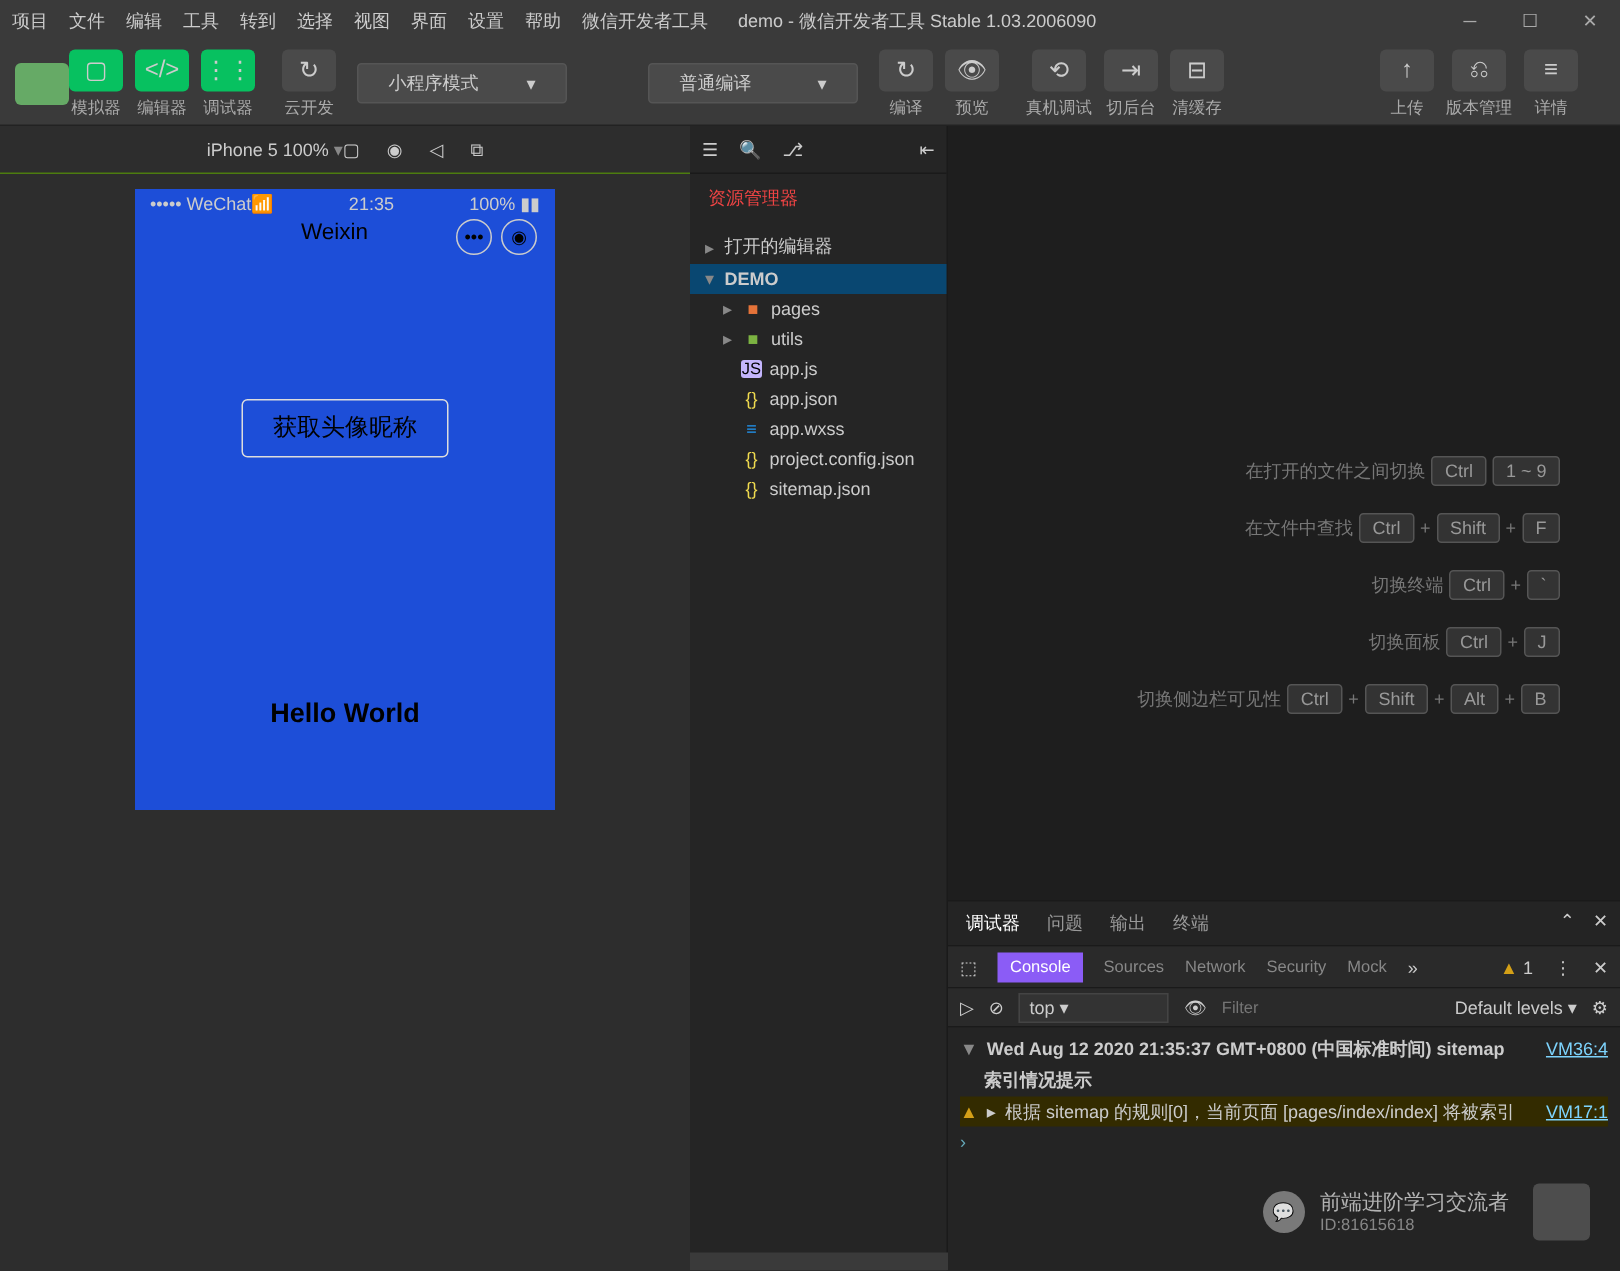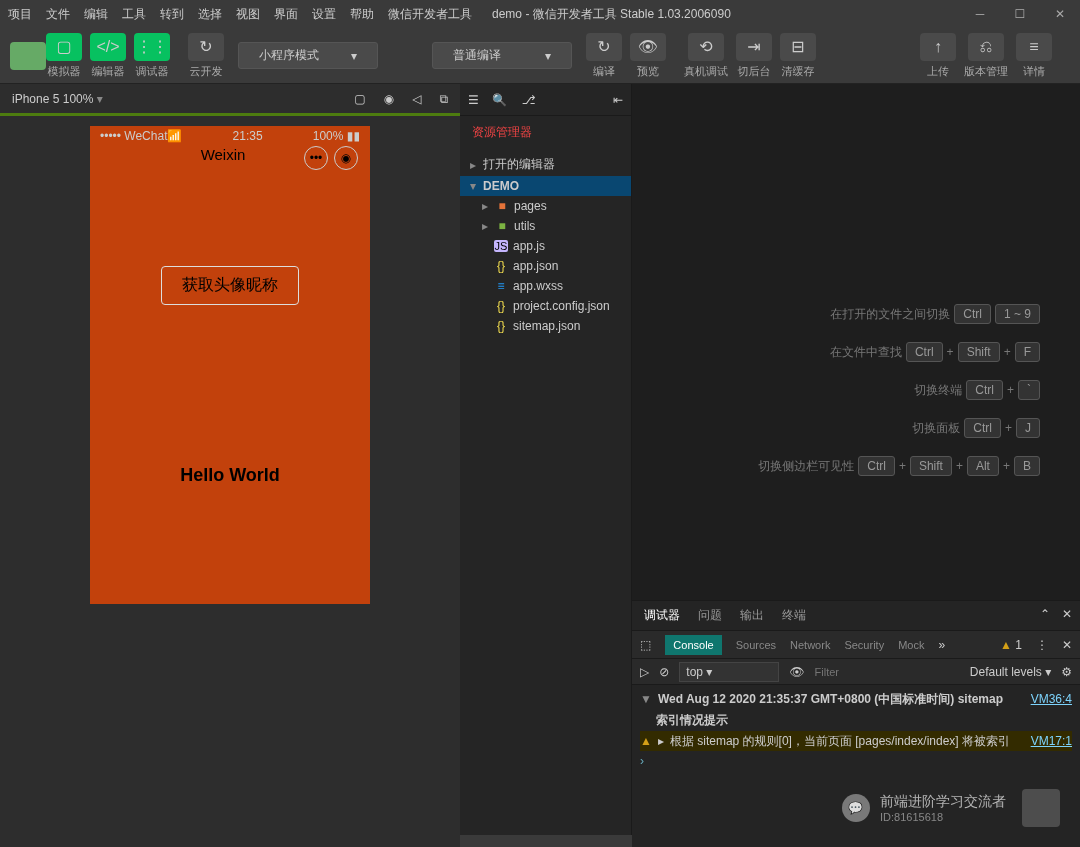--- a/index.html
+++ b/index.html
@@ -13,25 +13,25 @@
 .toolbar{height:56px;background:#3a3a3a;display:flex;align-items:center;padding:6px 10px;border-bottom:1px solid #222}
 .tool-group{display:flex;gap:8px;margin-right:18px}
 .tool-btn{display:flex;flex-direction:column;align-items:center;gap:3px;cursor:pointer;min-width:36px}
 .tool-icon{width:36px;height:28px;border-radius:4px;display:flex;align-items:center;justify-content:center;font-size:16px}
 .tool-icon.green{background:#07c160}
 .tool-icon.dark{background:#4a4a4a}
 .tool-label{font-size:11px;color:#aaa}
 .dropdown{background:#4a4a4a;border:1px solid #555;border-radius:3px;padding:4px 20px;min-width:140px;display:flex;justify-content:space-between;align-items:center;cursor:pointer}
 .main-area{display:flex;height:calc(100% - 84px)}
 .simulator-panel{width:460px;background:#2d2d2d;display:flex;flex-direction:column}
-.sim-header{height:32px;display:flex;align-items:center;justify-content:space-between;padding:0 12px;border-bottom:3px solid #4d7c0f}
+.sim-header{height:32px;display:flex;align-items:center;justify-content:center;padding:0 12px;border-bottom:1px solid #4d7c0f}
 .device-label{color:#888;cursor:pointer}
 .sim-icons{display:flex;gap:18px;color:#888}
 .phone-wrapper{flex:1;display:flex;align-items:flex-start;justify-content:center;padding-top:10px}
-.phone{width:280px;height:478px;background:#c2410c;color:#000}
+.phone{width:280px;height:414px;background:#1d4ed8;color:#000}
 .phone-status{height:20px;display:flex;align-items:center;justify-content:space-between;padding:0 10px;font-size:11px;color:#000}
 .phone-nav{height:40px;display:flex;justify-content:space-between;padding:0 12px;color:#000}
 .phone-nav-title{font-size:15px;color:#000;flex:1;text-align:center;margin-left:40px}
 .capsule{display:flex;gap:6px}
 .capsule-btn{width:24px;height:24px;border:1px solid #ccc;border-radius:12px;display:flex;align-items:center;justify-content:center;color:#000}
 .phone-content{padding:30px 20px;text-align:center}
 .phone-btn{display:inline-block;padding:8px 20px;border:1px solid #ddd;border-radius:4px;font-size:16px;color:#000;margin-top:50px;cursor:pointer}
 .hello{margin-top:160px;font-size:18px;font-weight:bold;color:#000}
 .explorer-panel{width:172px;background:#252525;border-right:1px solid #1a1a1a}
 .explorer-header{height:32px;display:flex;align-items:center;padding:0 8px;gap:14px;border-bottom:1px solid #1a1a1a}
@@ -49,21 +49,21 @@
 .shortcut-label{color:#777}
 .key{background:#333;border:1px solid #555;border-radius:3px;padding:2px 8px;color:#999;font-size:12px}
 .key-sep{color:#777}
 .debugger-panel{position:absolute;bottom:0;left:632px;right:0;height:247px;background:#242424;border-top:1px solid #1a1a1a}
 .debug-tabs{height:30px;display:flex;align-items:center;padding:0 12px;gap:18px;border-bottom:1px solid #1a1a1a}
 .debug-tab{color:#999;cursor:pointer;font-size:12px}
 .debug-tab.active{color:#fff}
 .debug-controls{position:absolute;right:8px;top:6px;display:flex;gap:12px;color:#999}
 .devtools-tabs{height:28px;display:flex;align-items:center;padding:0 8px;gap:14px;border-bottom:1px solid #1a1a1a;background:#2a2a2a}
 .dt-tab{color:#888;cursor:pointer;font-size:11px}
-.dt-tab.active{background:#0f766e;color:#fff;padding:4px 8px}
+.dt-tab.active{background:#8b5cf6;color:#fff;padding:4px 8px}
 .warn-badge{color:#d4a017}
 .console-toolbar{height:26px;display:flex;align-items:center;padding:0 8px;gap:10px;border-bottom:1px solid #1a1a1a;background:#2a2a2a}
 .console-select{background:#333;border:1px solid #444;padding:2px 6px;color:#ccc;min-width:100px}
 .filter-input{background:transparent;border:none;color:#888;font-size:11px;flex:1}
 .console-body{padding:4px 8px;font-family:Consolas,monospace;font-size:11px}
 .console-line{display:flex;gap:6px;padding:2px 0;line-height:1.4}
 .console-line.warn{background:#332b00;color:#d4a017}
 .line-loc{color:#7dd3fc;margin-left:auto;text-decoration:underline}
 .arrow-toggle{color:#888}
 .watermark{position:absolute;bottom:20px;right:20px;display:flex;align-items:center;gap:10px;opacity:0.85}

